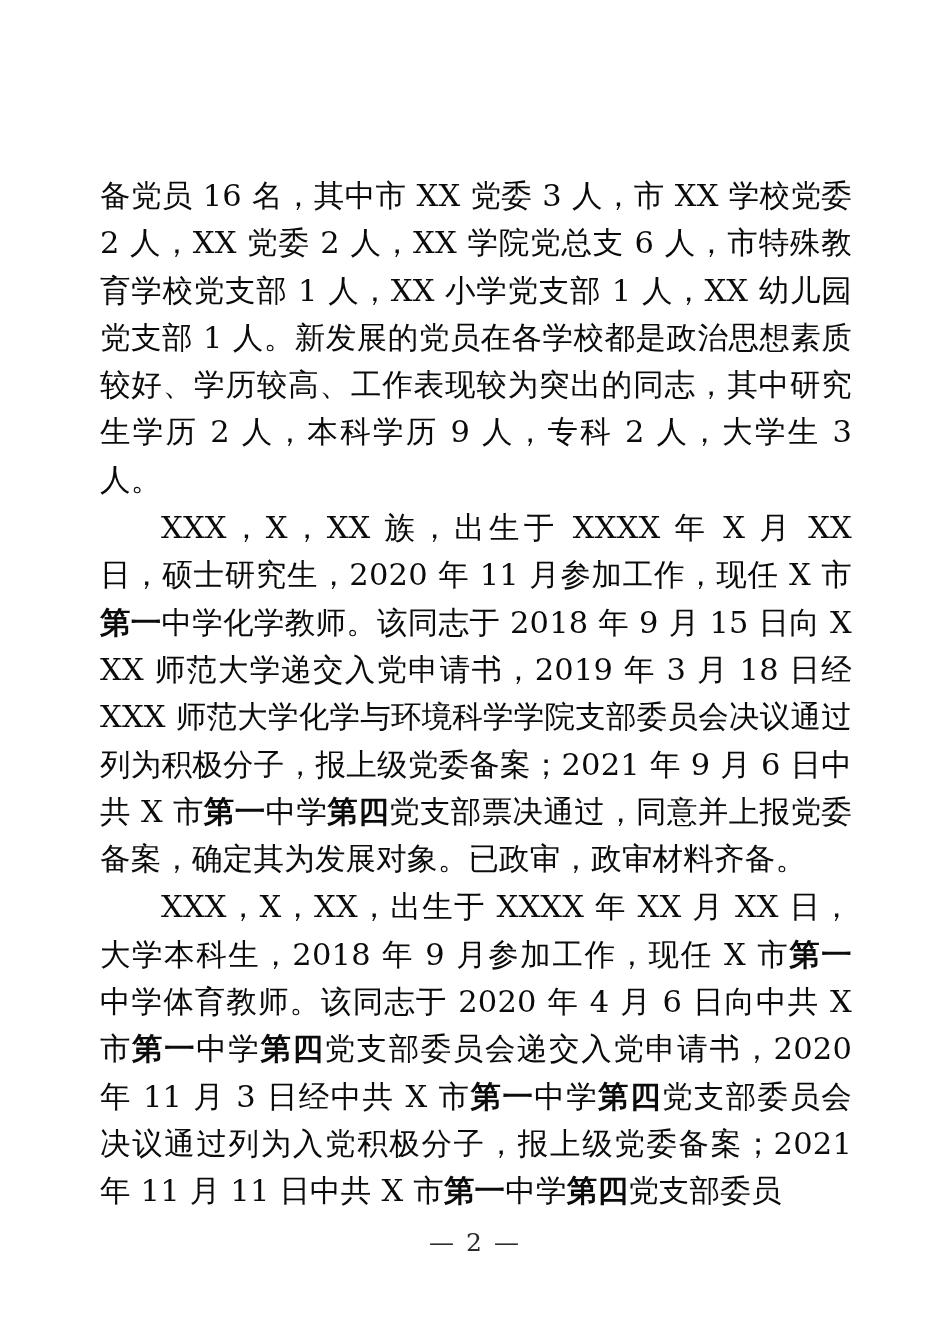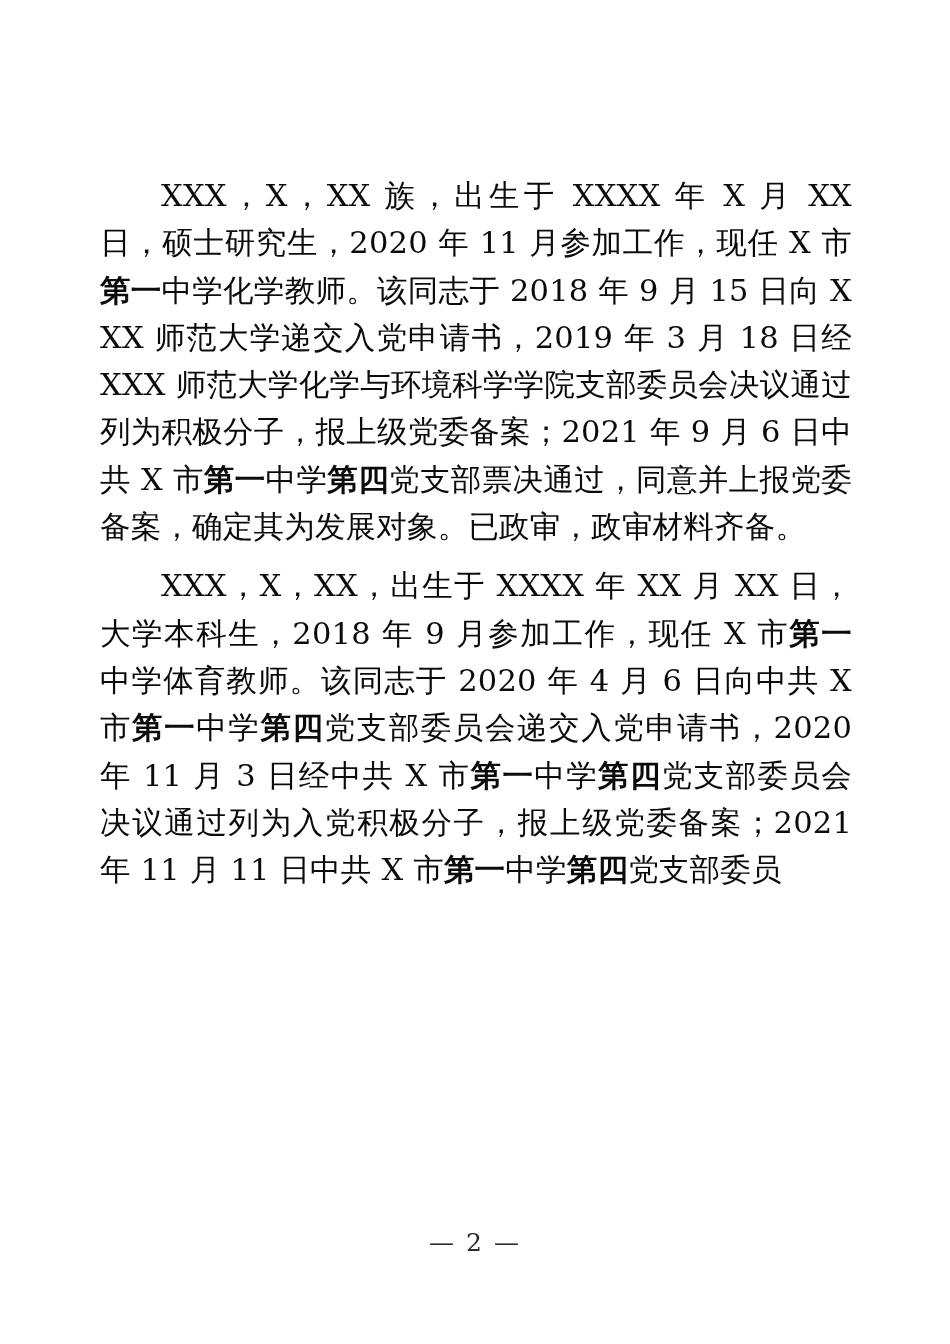--- a/index.html
+++ b/index.html
@@ -40,21 +40,21 @@
     text-align: justify;
     text-justify: inter-character;
     text-align-last: left;
     word-break: break-all;
     font-family: "DejaVu Serif", "Liberation Serif", serif;
     font-weight: 400;
     color: #0b0b0b;
   }
 
   .para + .para {
-    margin-top: 12px;
+    margin-top: 1px;
   }
 
   .indent {
     text-indent: 61px;
   }
 
   .b {
     font-weight: 700;
   }
 
@@ -71,19 +71,20 @@
     letter-spacing: 2px;
   }
 </style>
 </head>
 <body>
 
 <div class="page">
 
   <div class="doc-body" id="doc-body">
 
+  <p class="para"><span>备党员 16 名，其中市 XX 党委 3 人，市 XX 学校党委 2 人，XX 党委 2 人，XX 学院党总支 6 人，市特殊教育学校党支部 1 人，XX 小学党支部 1 人，XX 幼儿园党支部 1 人。新发展的党员在各学校都是政治思想素质较好、学历较高、工作表现较为突出的同志，其中研究生学历 2 人，本科学历 9 人，专科 2 人，大学生 3 人。</span></p>
       <p class="para indent"><span>XXX，X，XX 族，出生于 XXXX 年 X 月 XX 日，硕士研究生，2020 年 11 月参加工作，现任 X 市</span><span class="b">第一</span><span>中学化学教师。该同志于 2018 年 9 月 15 日向 XXX 师范大学递交入党申请书，2019 年 3 月 18 日经 XXX 师范大学化学与环境科学学院支部委员会决议通过列为积极分子，报上级党委备案；2021 年 9 月 6 日中共 X 市</span><span class="b">第一</span><span>中学</span><span class="b">第四</span><span>党支部票决通过，同意并上报党委备案，确定其为发展对象。已政审，政审材料齐备。</span></p>
       <p class="para indent"><span>XXX，X，XX，出生于 XXXX 年 XX 月 XX 日，大学本科生，2018 年 9 月参加工作，现任 X 市</span><span class="b">第一</span><span>中学体育教师。该同志于 2020 年 4 月 6 日向中共 X 市</span><span class="b">第一</span><span>中学</span><span class="b">第四</span><span>党支部委员会递交入党申请书，2020 年 11 月 3 日经中共 X 市</span><span class="b">第一</span><span>中学</span><span class="b">第四</span><span>党支部委员会决议通过列为入党积极分子，报上级党委备案；2021 年 11 月 11 日中共 X 市</span><span class="b">第一</span><span>中学</span><span class="b">第四</span><span>党支部委员</span></p>
     </div>
 
   <div class="footer">— 2 —</div>
 
 </div>
 
 </body></html>

